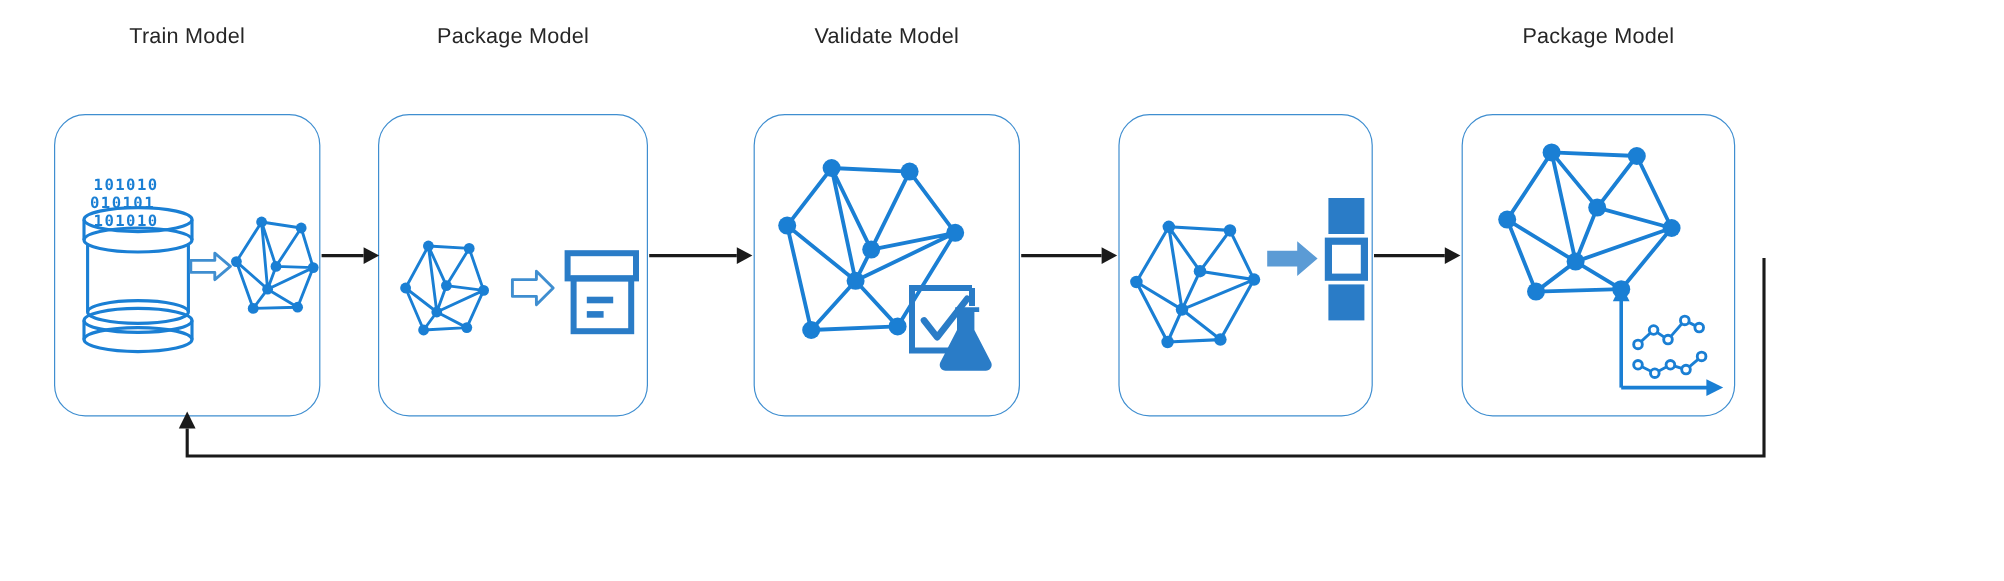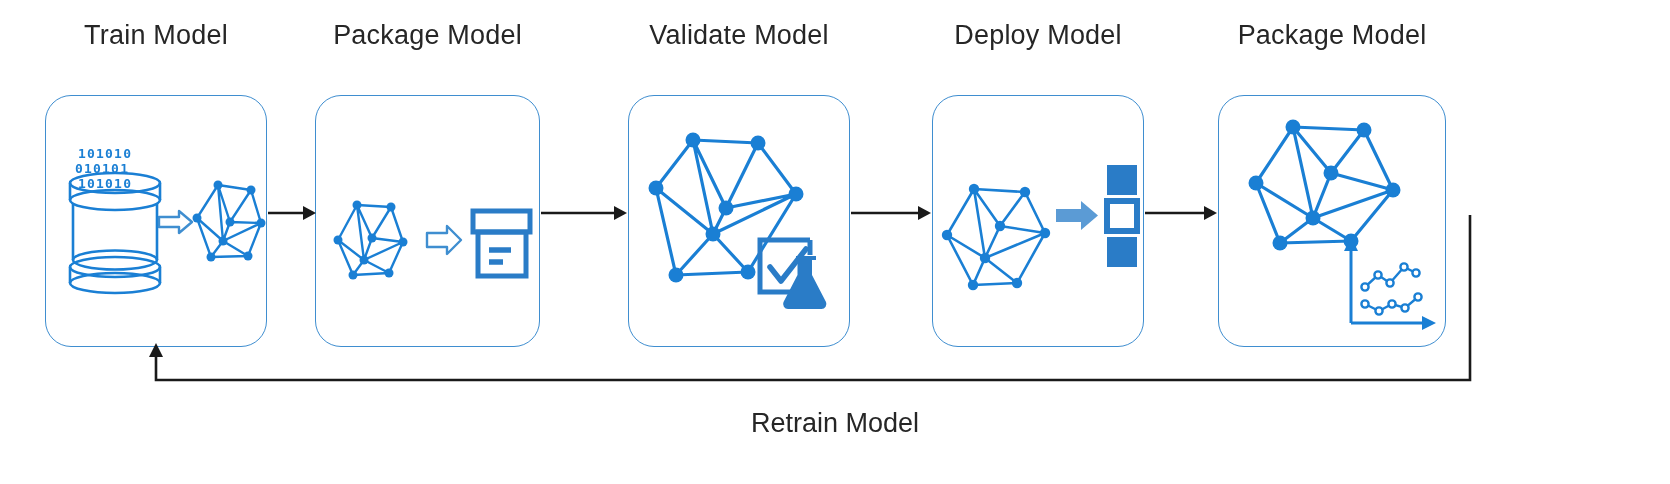--- a/index.html
+++ b/index.html
@@ -1,35 +1,34 @@
 <!DOCTYPE html>
 <html><head>
 <meta charset="utf-8">
 <style>
   html,body{margin:0;padding:0;background:#ffffff;}
   body{width:1670px;height:484px;position:relative;overflow:hidden;
        font-family:"Liberation Sans", sans-serif;}
   #stage{position:absolute;left:0;top:0;width:1670px;height:484px;}
-  .card-title{position:absolute;font-size:27px;color:#262626;font-weight:400;
+  .card-title{position:absolute;font-size:18px;color:#262626;font-weight:400;
               text-align:center;white-space:nowrap;letter-spacing:.2px;}
   .card{position:absolute;border:1.4px solid #3f8ed0;border-radius:26px;background:#fff;box-sizing:border-box;}
   .loop-label{position:absolute;font-size:27px;color:#262626;text-align:center;
               width:100%;left:0;white-space:nowrap;}
   svg{position:absolute;left:0;top:0;overflow:visible;}
   .icon-svg{position:absolute;}
 </style>
 </head>
 <body>
 
 <div id="stage">
 
   <div class="card-title" style="left:45px;top:20px;width:222px;">Train Model</div>
   <div class="card-title" style="left:628px;top:20px;width:222px;">Validate Model</div>
   <div class="card-title" style="left:315px;top:20px;width:225px;">Package Model</div>
-  <div class="card-title" style="left:932px;top:20px;width:212px;">Deploy Model</div>
   <div class="card-title" style="left:1218px;top:20px;width:228px;">Package Model</div>
 
   <div class="card" style="left:45px;top:95px;width:222px;height:252px;"></div>
   <div class="card" style="left:315px;top:95px;width:225px;height:252px;"></div>
   <div class="card" style="left:628px;top:95px;width:222px;height:252px;"></div>
   <div class="card" style="left:932px;top:95px;width:212px;height:252px;"></div>
   <div class="card" style="left:1218px;top:95px;width:228px;height:252px;"></div>
 
   <svg class="icon-svg" style="left:45px;top:95px;" width="222" height="252" viewBox="0 0 222 252">
     <g fill="#1a7fd4" font-family="DejaVu Sans Mono, monospace" font-size="13" font-weight="700" letter-spacing="1.2">
@@ -222,15 +221,14 @@
         <line x1="1145" y1="213" x2="1204" y2="213"></line>
         <path d="M1204 206 L1217 213 L1204 220 Z" stroke="none"></path>
       </g>
       <g>
         <path d="M1470 215 L1470 380 L156 380 L156 357" fill="none"></path>
         <path d="M149 357 L156 343 L163 357 Z" stroke="none"></path>
       </g>
     </g>
   </svg>
 
-  <div class="loop-label" style="top:408px;">Retrain Model</div>
 
 </div>
 
 </body></html>

